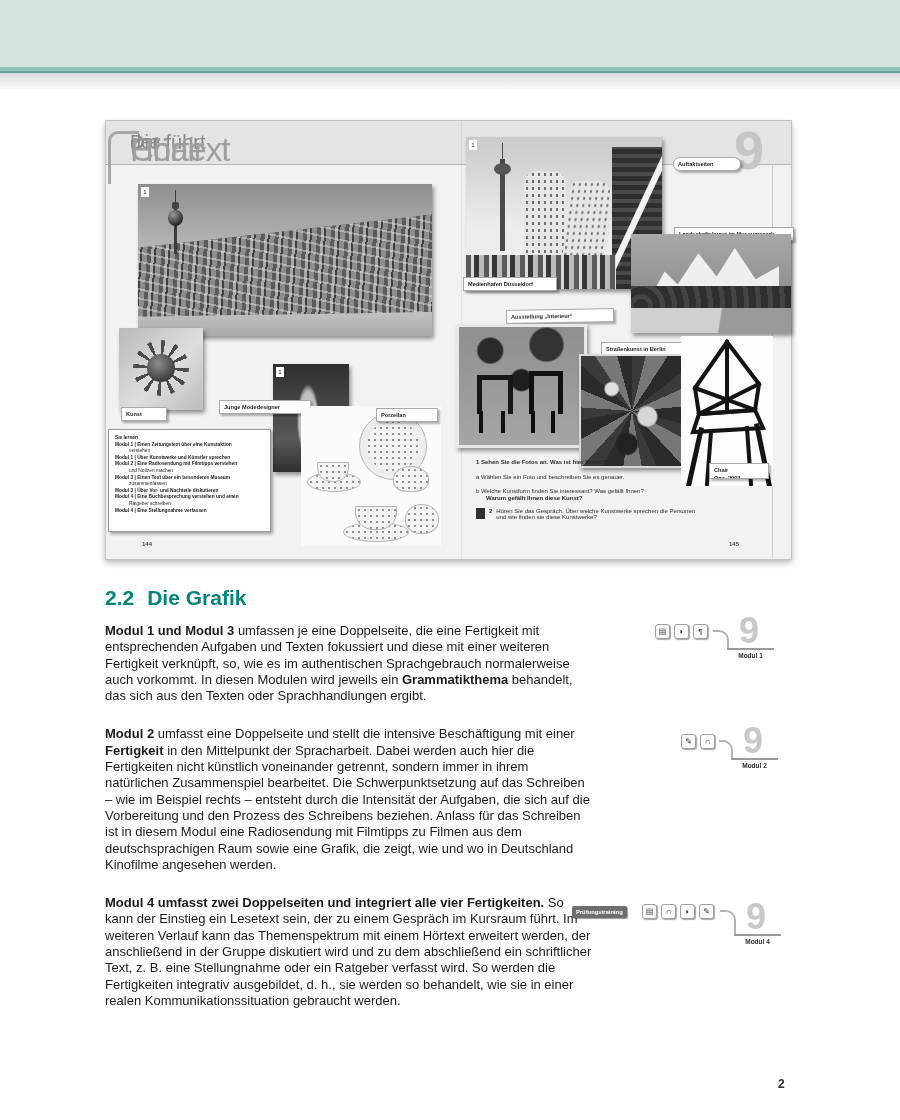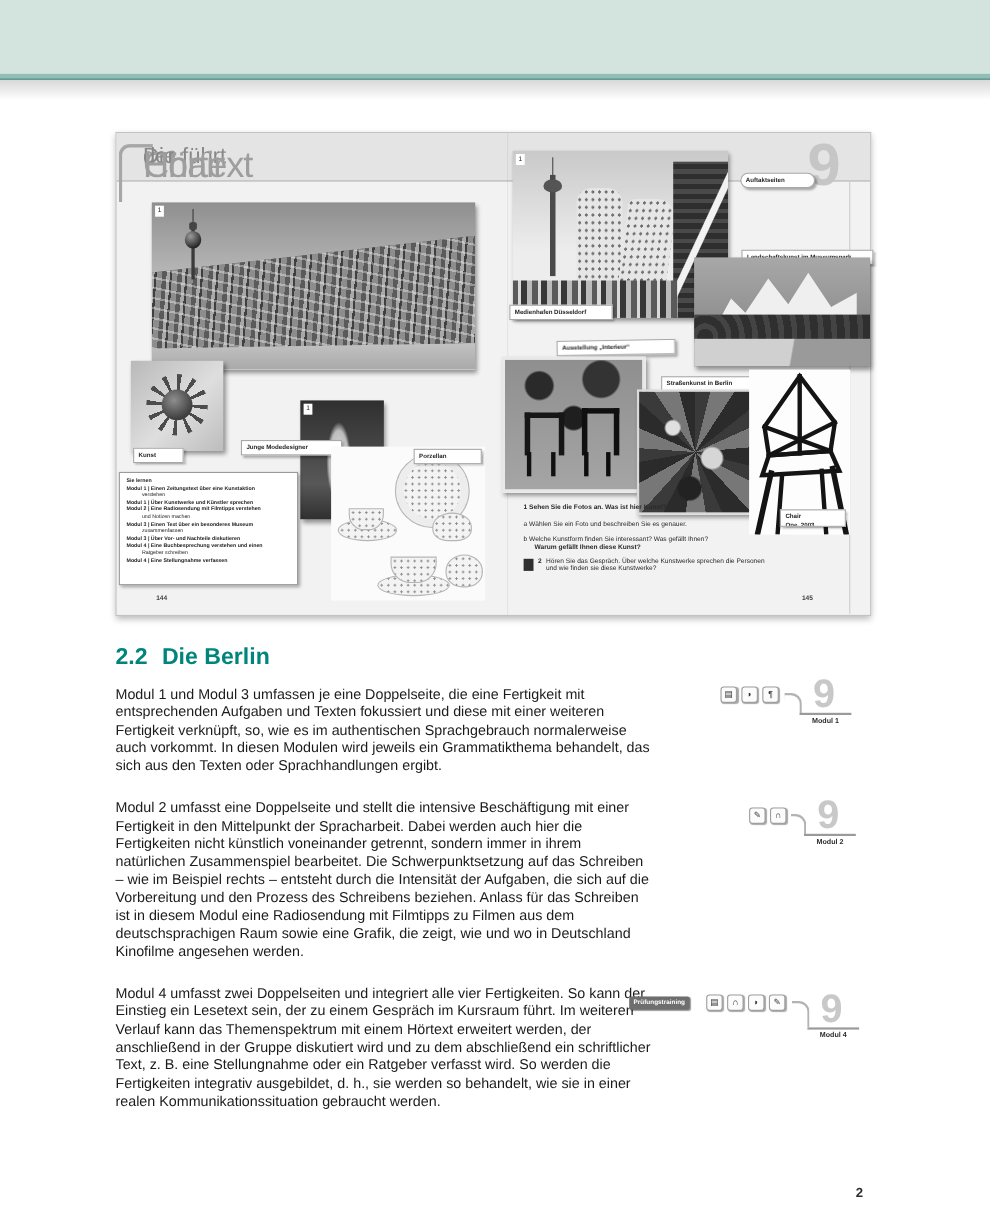--- a/index.html
+++ b/index.html
@@ -137,21 +137,21 @@
   .exitem{display:flex;gap:4px;}
   .exbox{width:9px;height:11px;background:#2f2f2f;flex:0 0 auto;}
   .exno{font-weight:bold;}
   .pgno{font-size:6px;font-weight:bold;color:#444;filter:blur(.4px);}
   
   .heading{position:absolute;left:105px;top:586px;font-size:21px;font-weight:bold;color:#00857d;
            display:flex;}
   .hnum{margin-right:13px;}
   .bodycol{position:absolute;left:105px;top:623px;width:487px;}
   .bodycol p{margin:0 0 22px 0;font-size:13px;line-height:16.3px;color:#1b1b1b;}
-  .bodycol b{font-weight:normal;}
+  .bodycol b{font-weight:bold;}
   
   .marker{position:absolute;}
   .marker *{position:absolute;}
   .iconrow{display:flex;position:absolute;}
   .sicon{position:static;width:15px;height:15px;background:#fcfcfc;border:1px solid #9f9f9f;
          border-radius:3px;box-shadow:1px 1px 1px rgba(0,0,0,.35);display:flex;align-items:center;
          justify-content:center;font-size:8px;color:#333;filter:blur(.45px);margin-right:4px;
          box-sizing:border-box;}
   .conn{border-top:2px solid #b3b3b3;border-right:2px solid #b3b3b3;border-top-right-radius:10px;}
   .mrule{height:2px;background:#9a9a9a;}
@@ -300,21 +300,21 @@
           <div>Hören Sie das Gespräch. Über welche Kunstwerke sprechen die Personen</div>
           <div>und wie finden sie diese Kunstwerke?</div>
         </div>
       </div>
     </div>
     <div class="pgno" style="left:623px;top:420px;">145</div>
   </div>
 
   <div class="heading">
     <span class="hnum">2.2</span>
-    <span>Die Berlin</span>
+    <span>Die Grafik</span>
   </div>
 
   <div class="bodycol">
     <p><b>Modul 1 und Modul 3</b><span> umfassen je eine Doppelseite, die eine Fertigkeit mit entsprechenden Aufgaben und Texten fokussiert und diese mit einer weiteren Fertigkeit verknüpft, so, wie es im authentischen Sprachgebrauch normalerweise auch vorkommt. In diesen Modulen wird jeweils ein </span><b>Grammatikthema</b><span> behandelt, das sich aus den Texten oder Sprachhandlungen ergibt.</span></p>
     <p><b>Modul 2</b><span> umfasst eine Doppelseite und stellt die intensive Beschäftigung mit einer </span><b>Fertigkeit</b><span> in den Mittelpunkt der Spracharbeit. Dabei werden auch hier die Fertigkeiten nicht künstlich voneinander getrennt, sondern immer in ihrem natürlichen Zusammenspiel bearbeitet. Die Schwerpunktsetzung auf das Schreiben – wie im Beispiel rechts – entsteht durch die Intensität der Aufgaben, die sich auf die Vorbereitung und den Prozess des Schreibens beziehen. Anlass für das Schreiben ist in diesem Modul eine Radiosendung mit Filmtipps zu Filmen aus dem deutschsprachigen Raum sowie eine Grafik, die zeigt, wie und wo in Deutschland Kinofilme angesehen werden.</span></p>
     <p><b>Modul 4 umfasst zwei Doppelseiten und integriert alle vier Fertigkeiten.</b><span> So kann der Einstieg ein Lesetext sein, der zu einem Gespräch im Kursraum führt. Im weiteren Verlauf kann das Themenspektrum mit einem Hörtext erweitert werden, der anschließend in der Gruppe diskutiert wird und zu dem abschließend ein schriftlicher Text, z. B. eine Stellungnahme oder ein Ratgeber verfasst wird. So werden die Fertigkeiten integrativ ausgebildet, d. h., sie werden so behandelt, wie sie in einer realen Kommunikationssituation gebraucht werden.</span></p>
   </div>
 
   <div class="marker" style="left:655px;top:616px;width:130px;height:55px;">
     <div class="iconrow" style="left:0;top:8px;">

